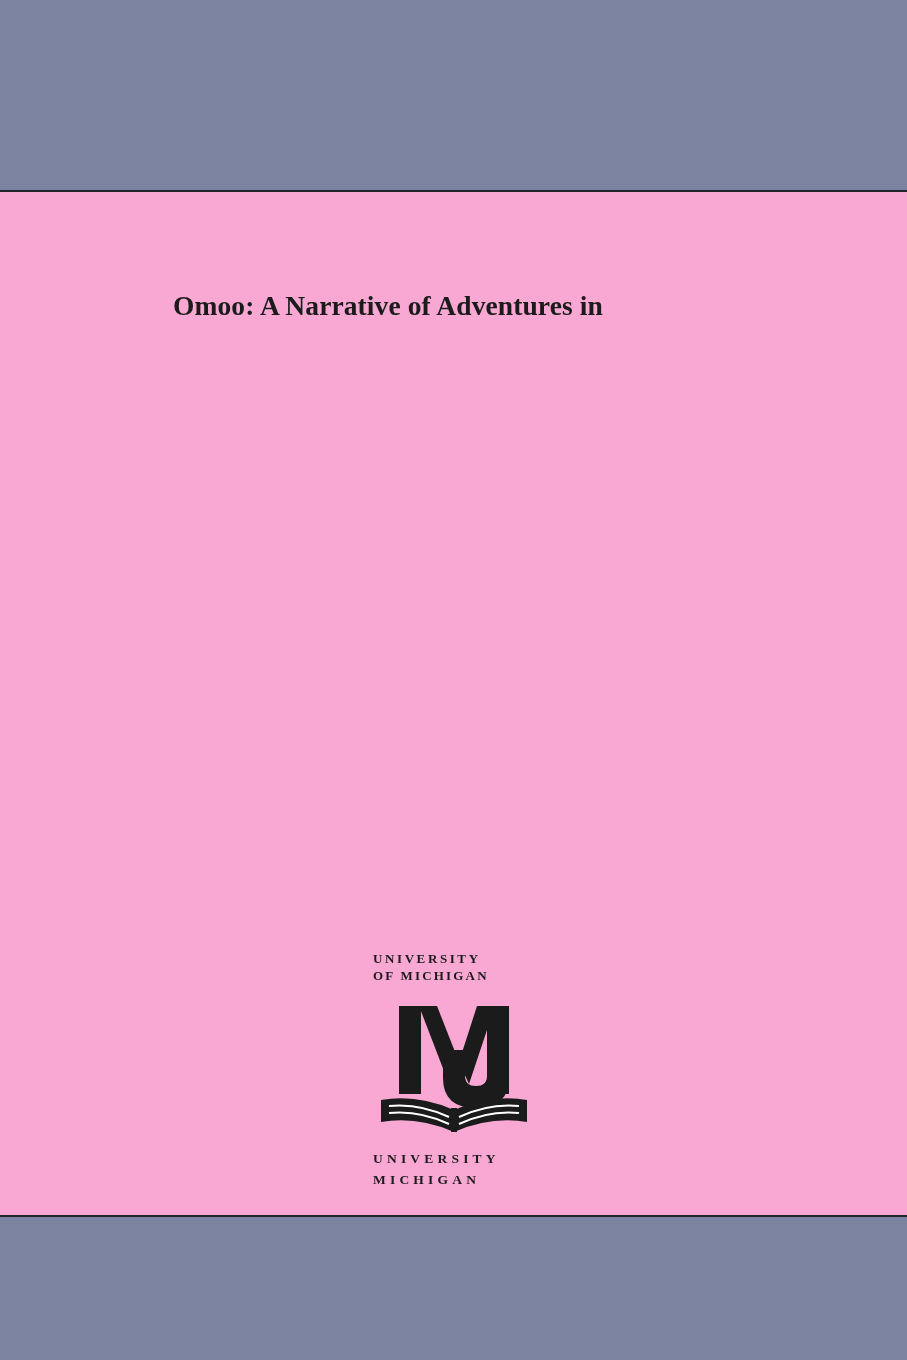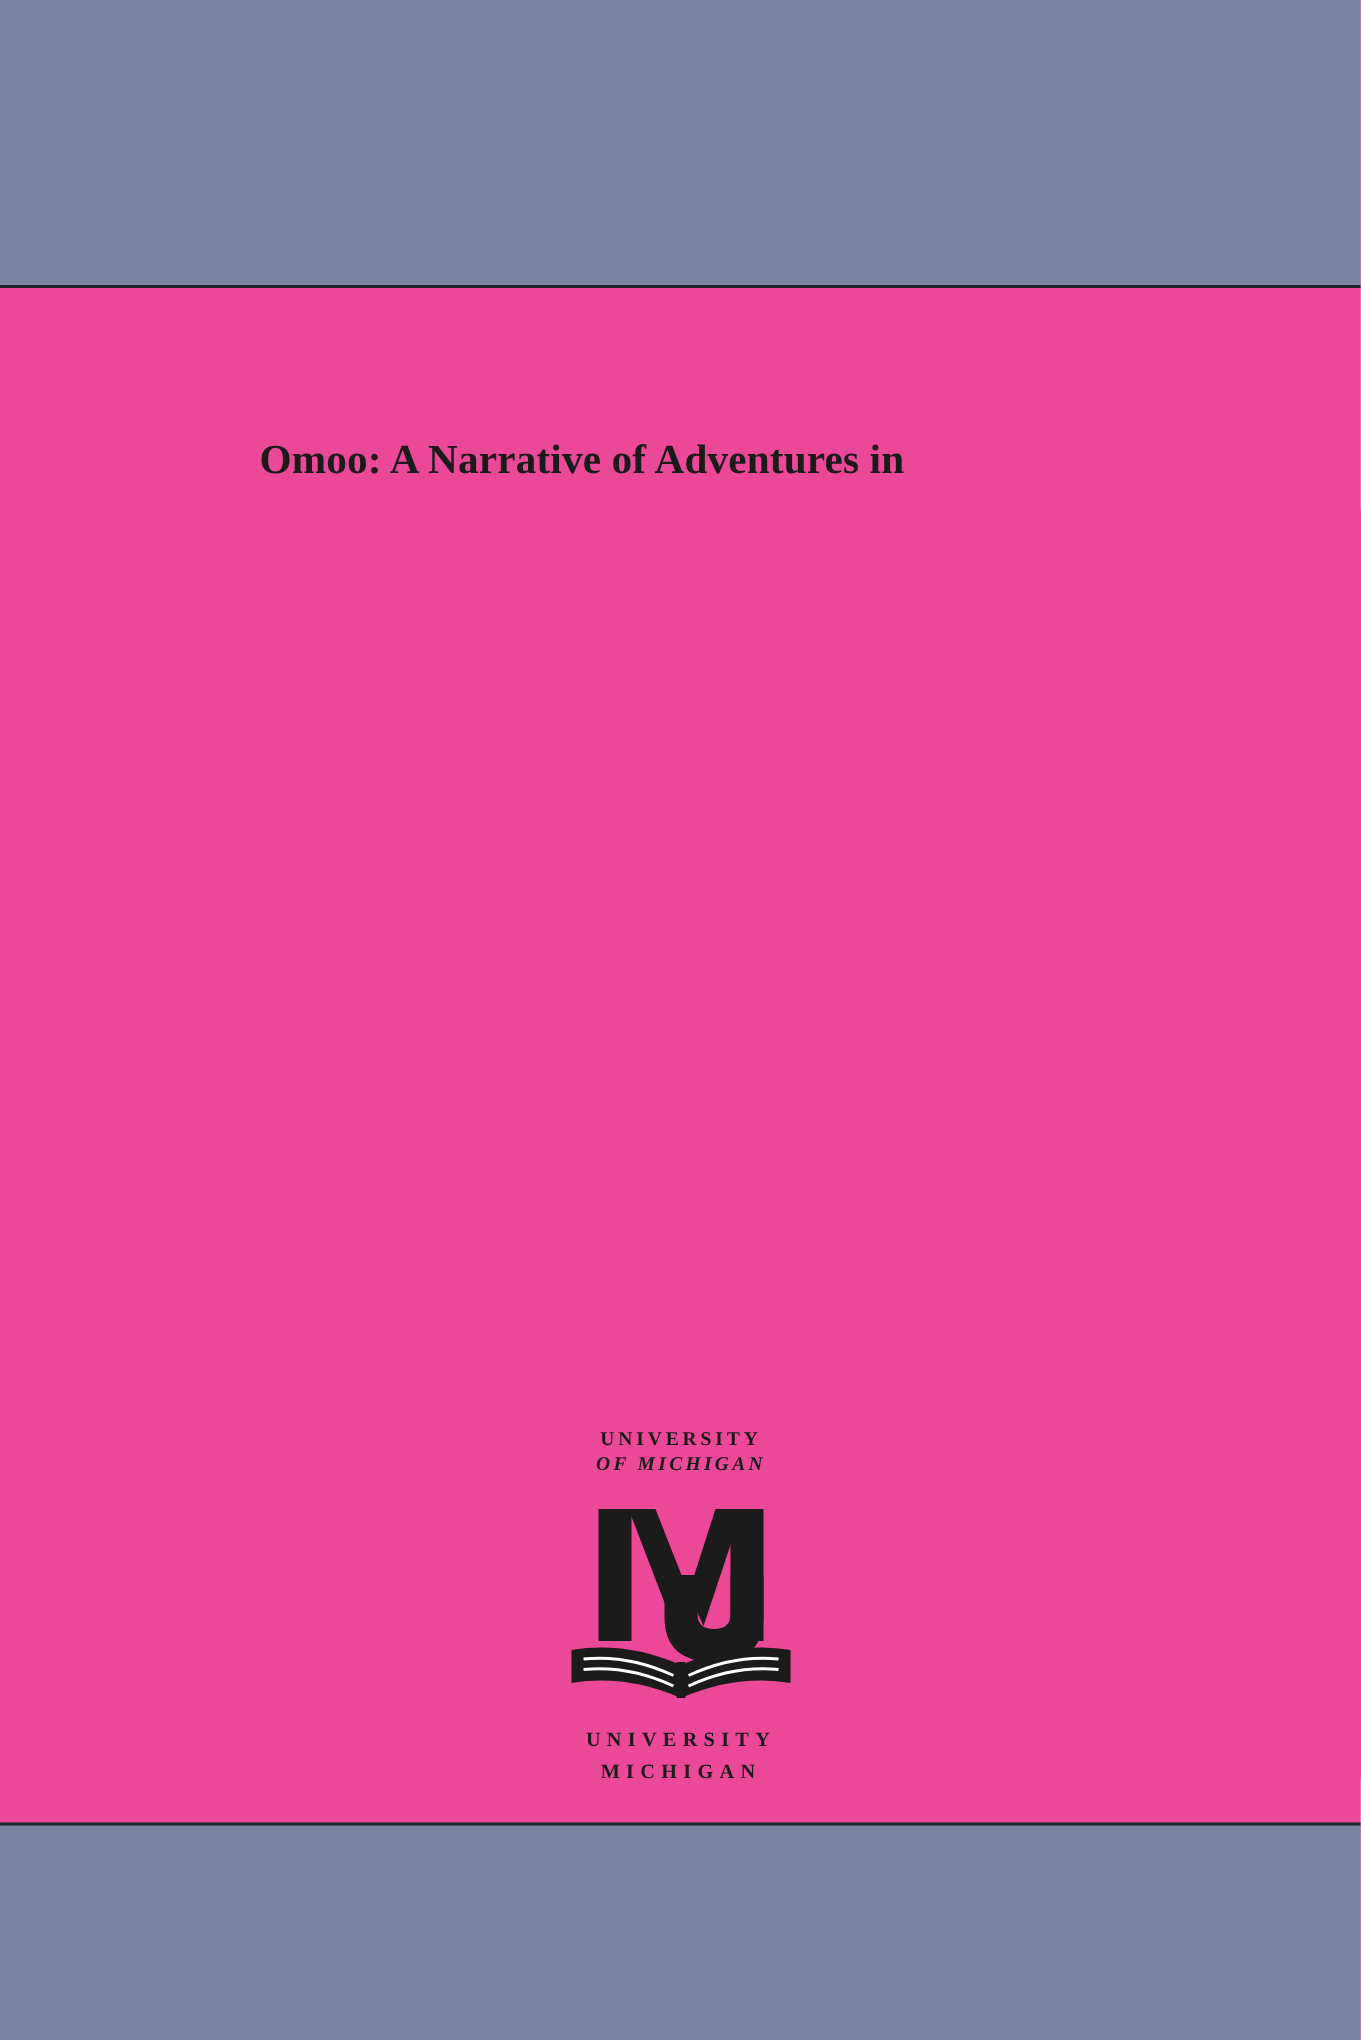--- a/index.html
+++ b/index.html
@@ -10,21 +10,21 @@
     width: 907px;
     height: 1360px;
     background: #ffffff;
     font-family: "Liberation Serif", serif;
     overflow: hidden;
   }
   .page {
     position: relative;
     width: 907px;
     height: 1360px;
-    background: #ec4899;
+    background: #f9a8d4;
   }
   .band {
     position: absolute;
     left: 0;
     width: 907px;
     background: #7b83a1;
   }
   .band-top {
     top: 0;
     height: 190px;
@@ -47,34 +47,33 @@
     font-size: 27.5px;
     line-height: 46px;
     color: #1b1b1b;
     letter-spacing: 0.1px;
   }
   .logo-block {
     position: absolute;
     left: 373px;
     top: 950px;
     width: 162px;
-    text-align: center;
+    text-align: left;
   }
   .logo-line {
     font-family: "Liberation Serif", serif;
     font-weight: bold;
     font-size: 13px;
     letter-spacing: 2.6px;
     color: #1b1b1b;
     line-height: 17px;
     white-space: nowrap;
   }
   .logo-line.tight {
     letter-spacing: 2.2px;
-    font-style: italic;
   }
   .logo-mark {
     width: 162px;
     height: 152px;
     margin-top: 4px;
     margin-bottom: 2px;
   }
   .logo-foot {
     margin-top: 2px;
   }

